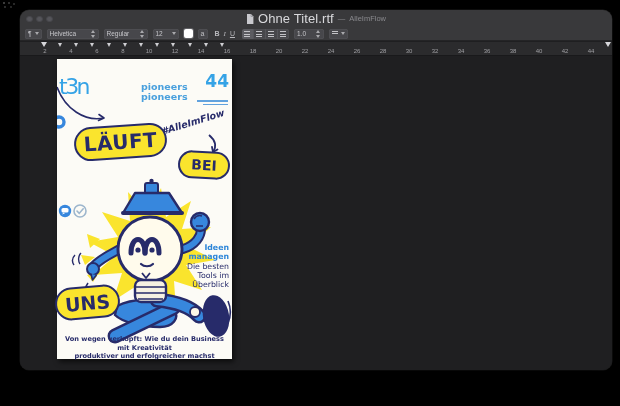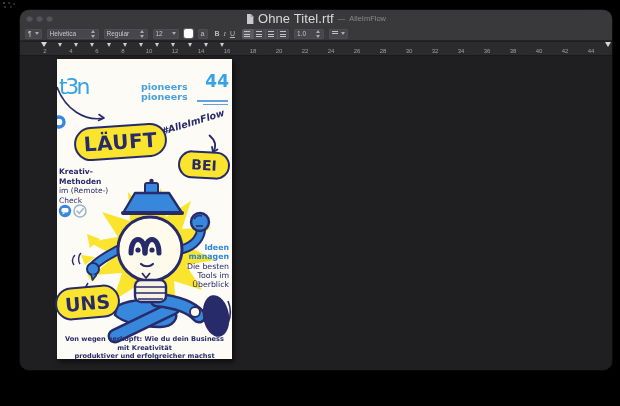--- a/index.html
+++ b/index.html
@@ -273,26 +273,20 @@
         </div>
         <div class="ct issue">44</div>
         <div class="microline" style="left:140px;top:41px;width:31px;"></div>
         <div class="microline" style="left:146px;top:44.5px;width:25px;"></div>
 
         <div class="bubble b1">LÄUFT</div>
         <div class="ct hashtag">#AlleImFlow</div>
         <div class="bubble b2">BEI</div>
         <div class="bubble b3">UNS</div>
 
-        <div class="ct leftcol">
-          <div class="b">Kreativ-</div>
-          <div class="b">Methoden</div>
-          <div>im (Remote-)</div>
-          <div>Check</div>
-        </div>
 
         <div class="ct rightcol">
           <div class="b">Ideen</div>
           <div class="b">managen</div>
           <div>Die besten</div>
           <div>Tools im</div>
           <div>Überblick</div>
         </div>
 
         <div class="ct footer">

